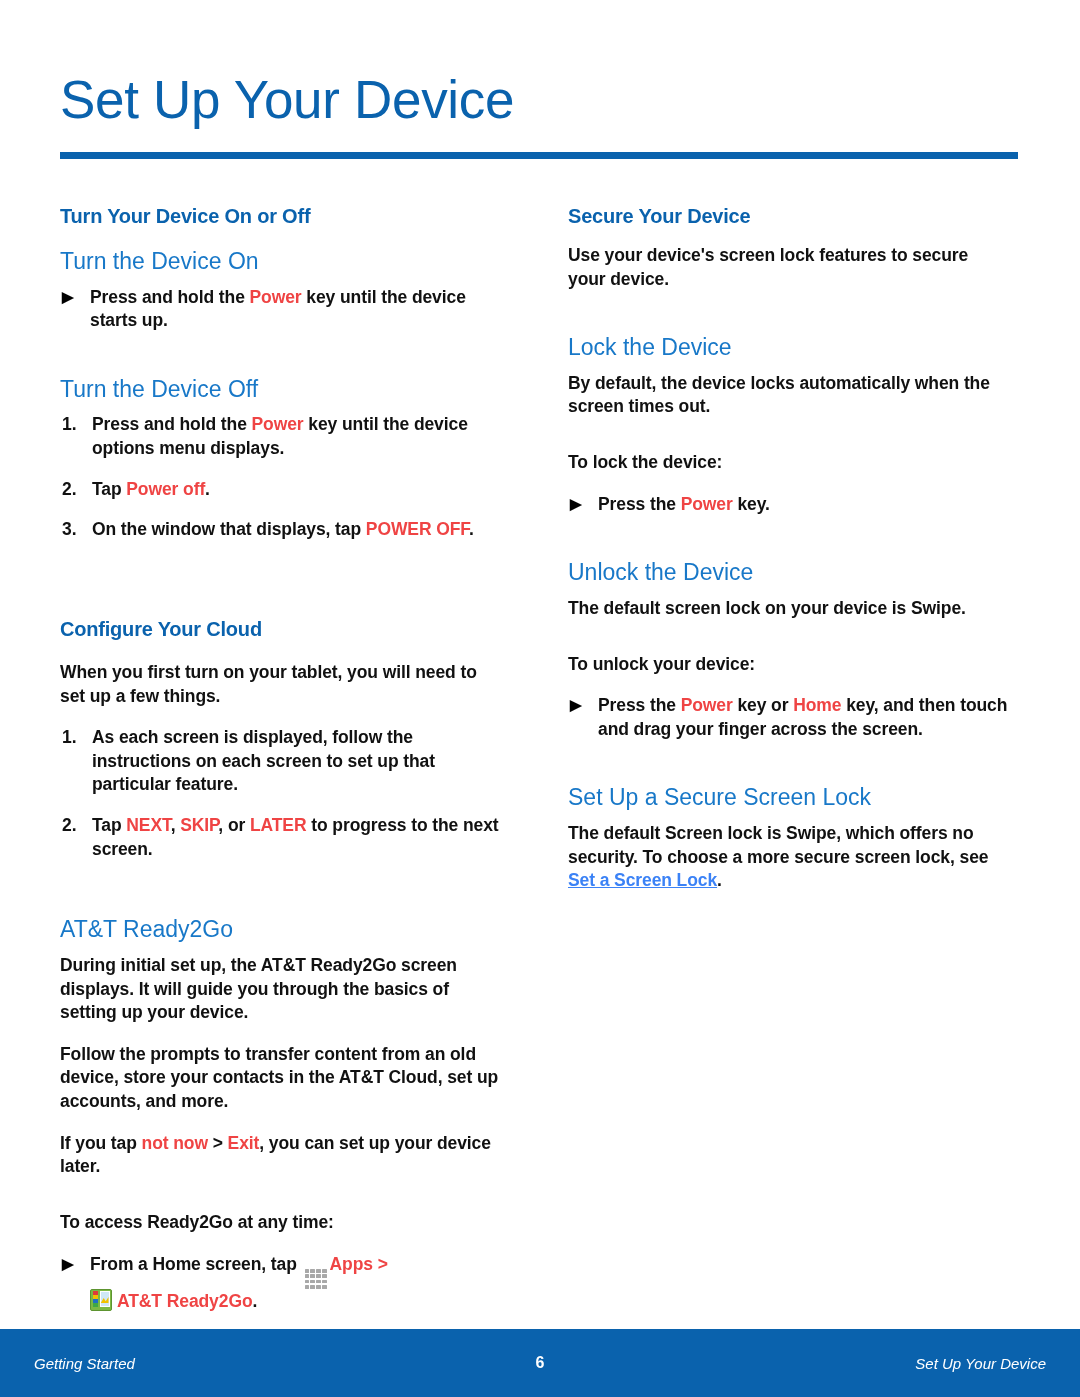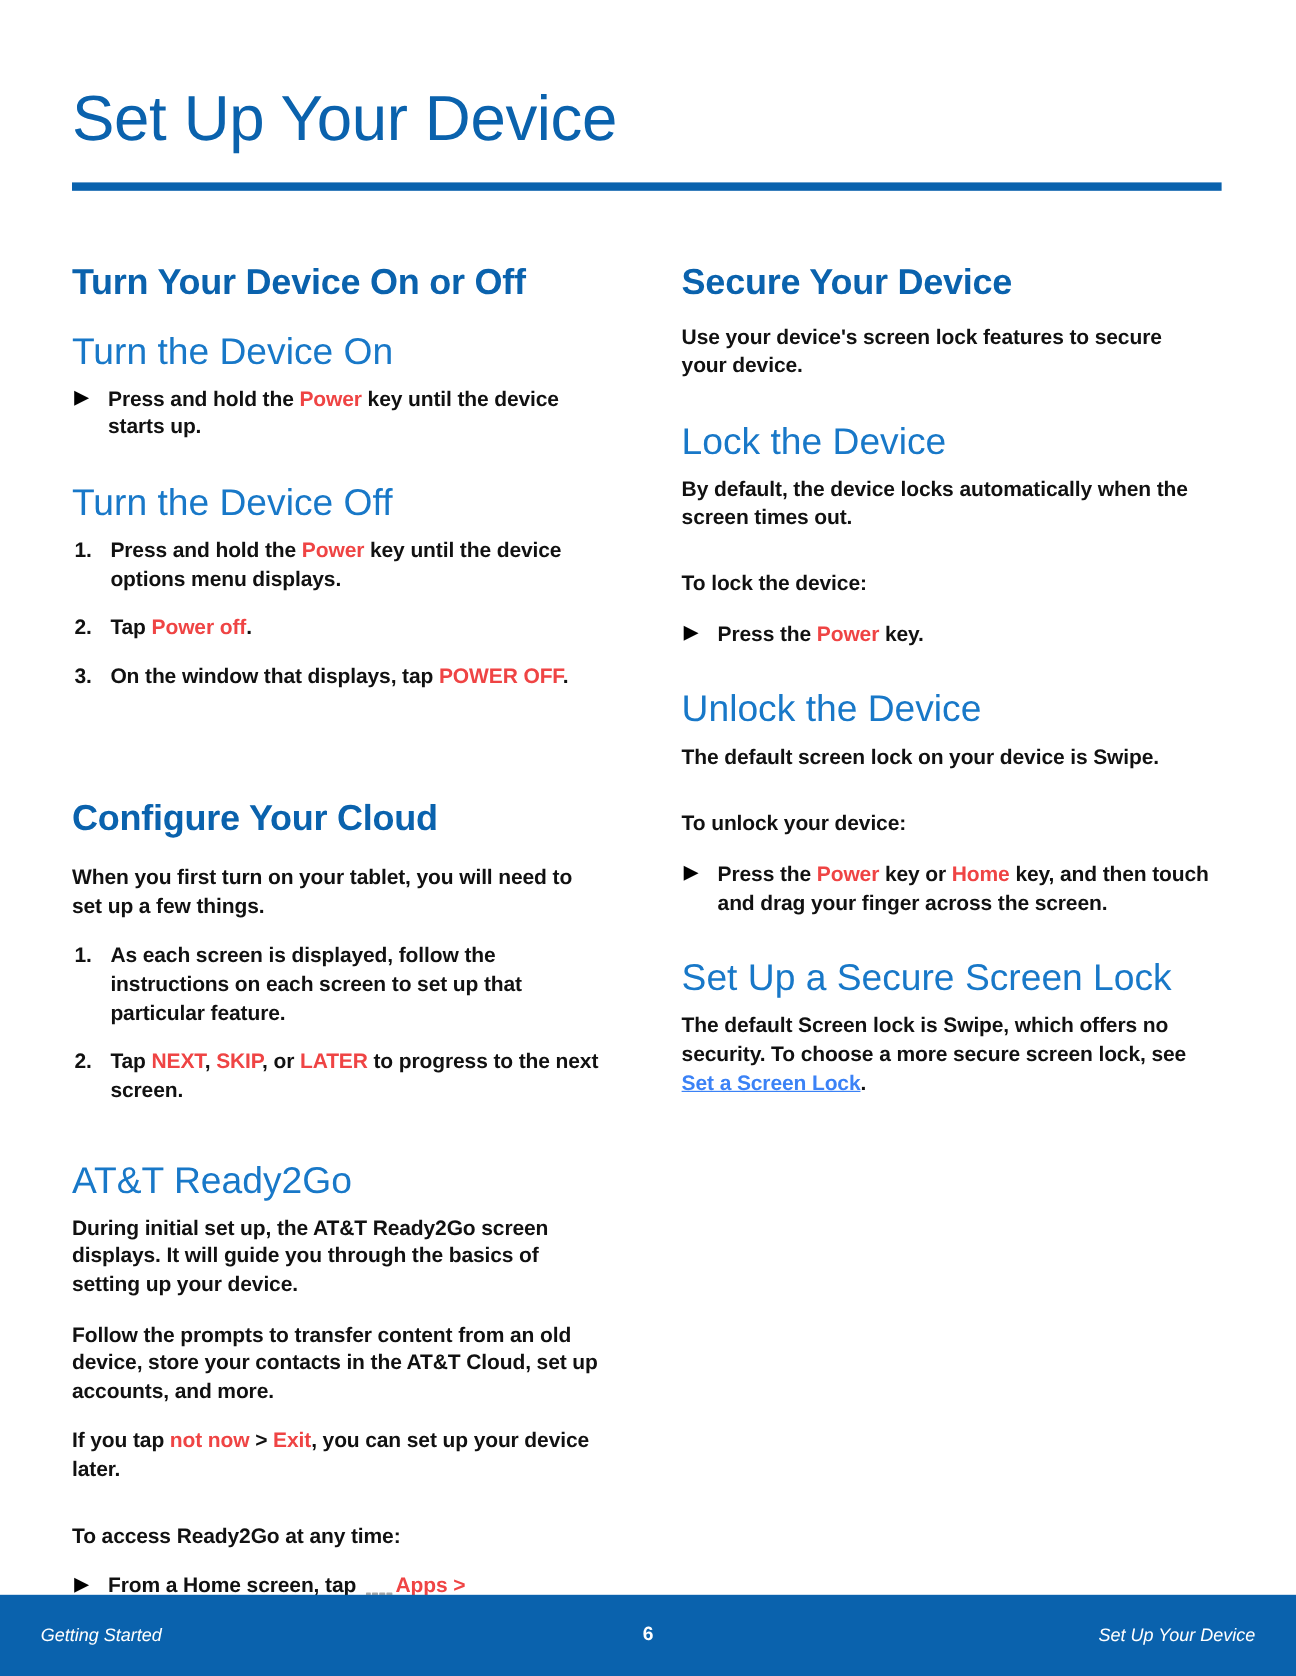--- a/index.html
+++ b/index.html
@@ -42,31 +42,31 @@
   .col {
     position: absolute;
     top: 205px;
     width: 440px;
   }
   .col-left  { left: 60px; }
   .col-right { left: 568px; }
 
   
   h1.sec {
-    margin: 14px 0 20px 0;
-    font-size: 30px;
+    margin: 0 0 20px 0;
+    font-size: 20px;
     font-weight: bold;
     color: #0a62ad;
     line-height: 1.15;
     letter-spacing: -0.2px;
   }
   h1.sec.tight { margin-bottom: 16px; }
   h2.sub {
-    margin: 0 0 10px 0;
-    font-size: 31px;
+    margin: 11px 0 10px 0;
+    font-size: 23px;
     font-weight: 400;
     color: #1878c8;
     line-height: 1.2;
   }
 
   
   p.body {
     margin: 0 0 18px 0;
     font-size: 17.5px;
     line-height: 1.35;

